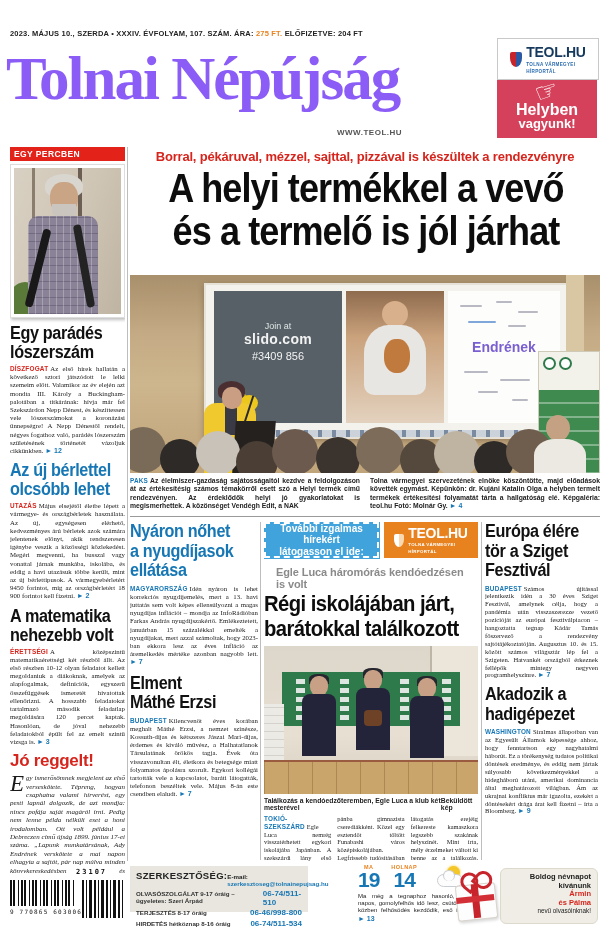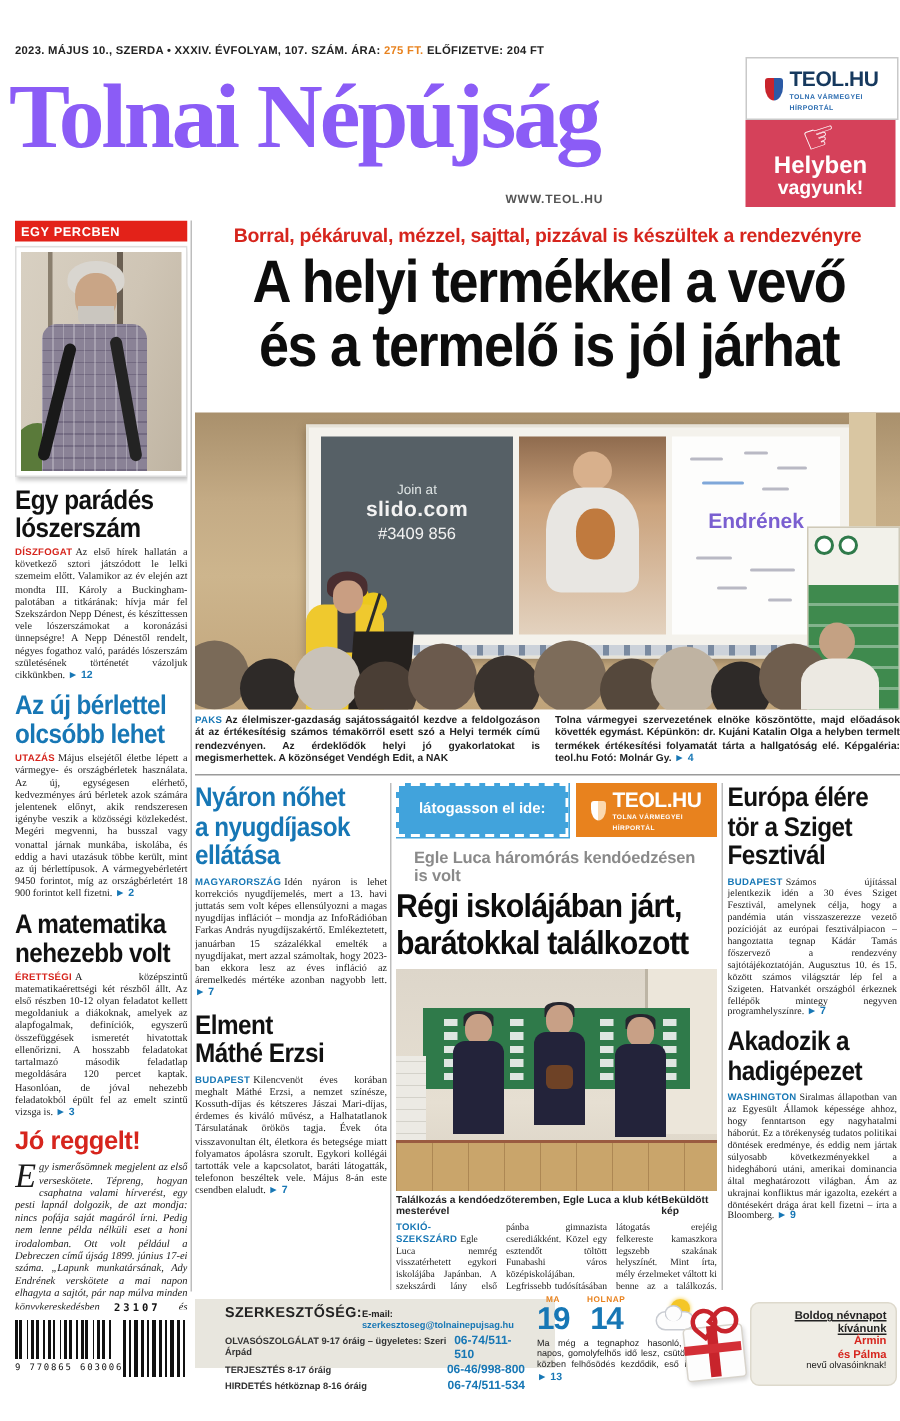--- a/index.html
+++ b/index.html
@@ -128,41 +128,41 @@
   .kp-skirt{position:absolute;left:0;bottom:30px;width:100%;height:4px;background:#9a5b40;}
   .kfig{position:absolute;}
   .khead{position:absolute;width:18px;height:20px;background:#c8a086;border-radius:45%;left:8px;top:0;}
   .khair{position:absolute;width:20px;height:10px;background:#26262e;border-radius:45% 45% 0 0;left:7px;top:-2px;}
   .kbody{position:absolute;width:34px;height:62px;background:#23233a;border-radius:8px 8px 0 0;left:0;top:18px;}
   .kdrum{position:absolute;width:18px;height:16px;background:#6e4226;border-radius:4px;left:8px;top:40px;}
   .kendo-cap{display:flex;justify-content:space-between;margin:3px 0 4px;font:bold 6.8px "Liberation Sans",sans-serif;color:#222;}
   .kendo-cols{display:flex;gap:6px;}
   .kendo-cols .c{width:68px;font:400 6.4px/7.8px "Liberation Serif",serif;text-align:justify;color:#1a1a1a;}
   
-  .szerk{position:absolute;left:130px;top:866px;width:240px;height:46px;background:#e8e6de;padding:4px 20px;box-sizing:border-box;}
+  .szerk{position:absolute;left:130px;top:866px;width:178px;height:46px;background:#e8e6de;padding:4px 6px;box-sizing:border-box;}
   .szerk .r0{display:flex;justify-content:space-between;align-items:baseline;}
   .szerk-title{font:bold 9.5px "Liberation Sans",sans-serif;letter-spacing:.3px;color:#222;}
   .szerk-em{font:bold 6.2px "Liberation Sans",sans-serif;color:#222;}
   .szerk-em .mail{color:#1777b5;}
   .szerk .row{display:flex;justify-content:space-between;align-items:baseline;margin-top:1.5px;}
   .szerk .lab{font:bold 6.2px "Liberation Sans",sans-serif;color:#333;}
   .szerk .tel{font:bold 8px "Liberation Sans",sans-serif;color:#1777b5;}
   .weather{position:absolute;left:358px;top:864px;width:128px;}
   .wnums{display:flex;gap:12px;align-items:flex-end;}
   .wcol{text-align:center;}
   .wlab{font:bold 5.5px "Liberation Sans",sans-serif;color:#e8821e;letter-spacing:.4px;}
   .wtemp{font:bold 21px/20px "Liberation Sans",sans-serif;color:#1777b5;letter-spacing:-1px;}
   .wicon{position:relative;width:34px;height:24px;margin-left:6px;}
   .sun{position:absolute;left:12px;top:0;width:13px;height:13px;border-radius:50%;background:#f4c627;box-shadow:0 0 3px #f4c627;}
   .cloud{position:absolute;left:2px;top:8px;width:24px;height:11px;background:#fdfdfd;border:1px solid #c9ccd2;border-radius:8px;}
   .cloud::before{content:"";position:absolute;left:5px;top:-5px;width:10px;height:10px;background:#fdfdfd;border-radius:50%;border:1px solid #c9ccd2;border-bottom:none;}
   .wtext{margin-top:3px;font:6px/7.2px "Liberation Sans",sans-serif;color:#222;text-align:justify;}
   .nameday{position:absolute;left:500px;top:868px;width:98px;height:56px;background:#efede5;border:1px solid #ddd9cc;border-radius:6px;
            padding:4px 6px;box-sizing:border-box;text-align:right;}
-  .nd1{font:bold 7.5px/8.5px "Liberation Sans",sans-serif;color:#222;text-decoration:underline;}
+  .nd1{font:bold 7.5px/8.5px "Liberation Sans",sans-serif;color:#222;}
   .ndname{font:bold 7.5px/8.5px "Liberation Sans",sans-serif;color:#d6251d;}
   .nd3{font:6.3px/8px "Liberation Sans",sans-serif;color:#222;}
   .gift{position:absolute;left:452px;top:872px;width:46px;height:50px;transform:rotate(-6deg);}
   .gbox{position:absolute;left:4px;top:12px;width:38px;height:34px;background:#fdfdfd;border:1px solid #d8d4cc;border-radius:3px;box-shadow:1px 2px 3px rgba(0,0,0,.15);}
   .grv{position:absolute;left:20px;top:12px;width:7px;height:34px;background:#c8242c;}
   .grh{position:absolute;left:4px;top:24px;width:38px;height:6px;background:#d32f36;}
   .gbow{position:absolute;left:10px;top:0;width:12px;height:12px;border:3px solid #c8242c;border-radius:50% 50% 50% 0;transform:rotate(-45deg);background:transparent;}
   .gbow2{position:absolute;left:24px;top:0;width:12px;height:12px;border:3px solid #c8242c;border-radius:50% 50% 50% 0;transform:rotate(45deg);background:transparent;}
 </style>
 </head>
@@ -347,20 +347,21 @@
       <span class="lead bl">BUDAPEST</span><span>Kilencvenöt éves korában meghalt Máthé Erzsi, a nemzet színésze, Kossuth-díjas és kétszeres Jászai Mari-díjas, érdemes és kiváló művész, a Halhatatlanok Társulatának örökös tagja. Évek óta visszavonultan élt, életkora és betegsége miatt folyamatos ápolásra szorult. Egykori kollégái tartották vele a kapcsolatot, baráti látogatták, telefonon beszéltek vele. Május 8-án este csendben elaludt.</span>
       <span class="pref">► 7</span>
     </p>
   </div>
 
   <div class="vrule" style="left:260px;top:522px;height:338px;"></div>
 
   <div class="midcol" style="left:264px;width:214px;">
     <div class="promo-row">
       <div class="promo-blue">
+        <div>További izgalmas hírekért</div>
         <div>látogasson el ide:</div>
       </div>
       <div class="promo-orange">
         <div class="shield w"></div>
         <div>
           <div class="b">TEOL.HU</div>
           <div class="s">TOLNA VÁRMEGYEI</div>
           <div class="s">HÍRPORTÁL</div>
         </div>
       </div>

